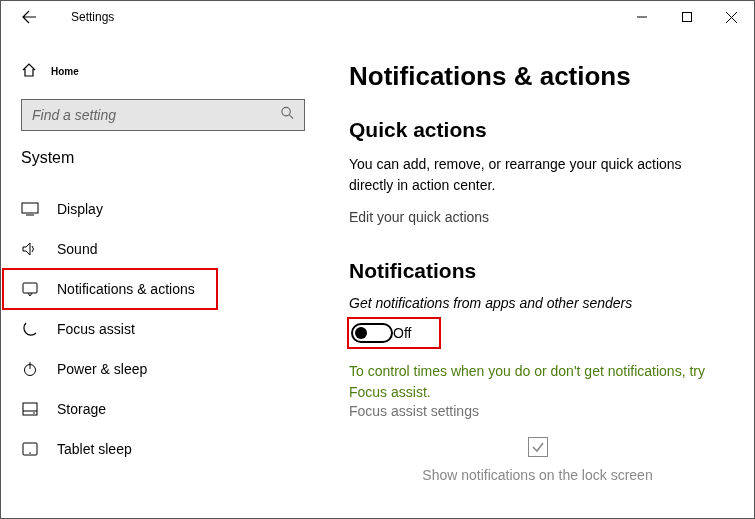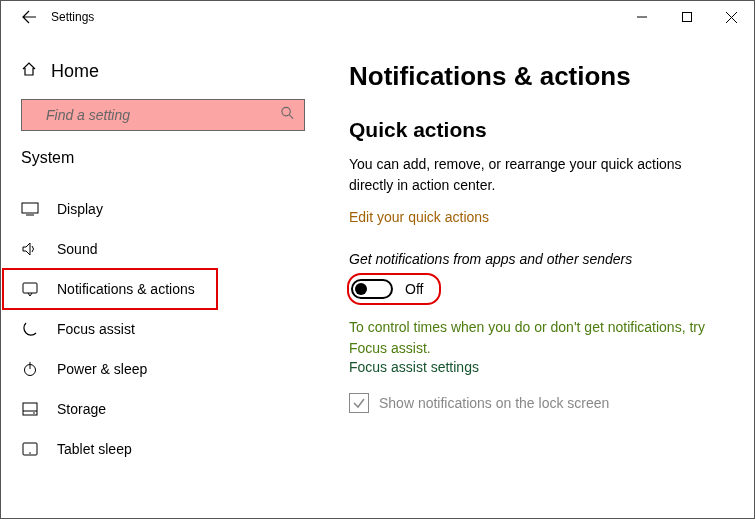--- a/index.html
+++ b/index.html
@@ -1,48 +1,48 @@
 <!DOCTYPE html>
 <html><head>
 <meta charset="utf-8">
 <style>
   * { box-sizing: border-box; margin: 0; padding: 0; font-family: "Segoe UI", Arial, sans-serif; }
   body { width: 755px; height: 519px; border: 1px solid #555; background: #fff; display: flex; flex-direction: column; overflow: hidden; }
 
   .titlebar { height: 32px; display: flex; align-items: center; padding: 0 0 0 14px; }
   .titlebar .back { width: 28px; display:flex; align-items:center; justify-content:center; cursor:pointer; }
-  .titlebar .title { font-size: 12px; margin-left: 8px; flex: 1; }
+  .titlebar .title { font-size: 12px; margin-left: 28px; flex: 1; }
   .win-controls { display:flex; height:32px; }
   .win-controls div { width: 45px; display:flex; align-items:center; justify-content:center; cursor:pointer; }
 
   .body { flex:1; display:flex; overflow:hidden; }
   .sidebar { width: 320px; padding: 20px 0 0 20px; overflow:hidden; }
-  .home-row { display:flex; align-items:center; height: 36px; gap: 14px; font-size: 18px; cursor:pointer; }
+  .home-row { display:flex; align-items:center; height: 36px; gap: 14px; font-size: 10px; cursor:pointer;font-weight:bold; }
   .search-wrap { margin: 10px 16px 18px 0; position:relative; }
-  .search { width: 100%; height: 32px; border: 1px solid #666; padding: 0 34px 0 24px; font-size: 14px; font-style: italic; color:#666; background:#fca5a5; }
+  .search { width: 100%; height: 32px; border: 1px solid #666; padding: 0 34px 0 10px; font-size: 14px; font-style: italic; color:#666; background:#e5e5e5; }
   .search::placeholder { color:#666; font-style: italic; }
   .search-icon { position:absolute; right:10px; top:50%; transform:translateY(-50%); color:#555; }
   .category { font-weight:400; font-size:16px; margin-bottom: 22px; }
   .nav-item { display:flex; align-items:center; height: 40px; gap: 18px; font-size: 14px; cursor:pointer; padding-left: 4px; margin-left:-4px;text-align:center;}
   .nav-item.hl { outline: 2px solid #e10000; outline-offset: -1px; position:relative; left:-14px; width: 214px; padding-left: 18px;}
   .nav-item .ic { width: 18px; display:flex; align-items:center; justify-content:center; color:#000; }
 
   .main { flex:1; padding: 28px 28px 0 28px; overflow:hidden; color:#000; }
   .main h1 { font-weight:600; font-size: 26px; margin-bottom: 26px; }
   .main h2 { font-weight:700; font-size: 21px; margin-bottom: 12px; margin-top: 8px; }
   .main p.desc { font-size: 14px; line-height: 1.5; margin-bottom: 12px; }
-  .link { color:#a16207; font-size:14px; cursor:pointer; display:inline-block; margin-bottom: 26px; }
+  .link { color:#404040; font-size:14px; cursor:pointer; display:inline-block; margin-bottom: 26px; }
   .sublabel { font-size:14px; margin-bottom: 8px; font-style: italic; }
-  .toggle-row { display:flex; align-items:center; gap: 12px; margin-bottom: 14px; outline:2px solid #e10000; width: 90px; padding: 4px 8px 4px 2px; border-radius: 12px;}
+  .toggle-row { display:flex; align-items:center; margin-bottom: 14px; outline:2px solid #e10000; width: 90px; padding: 4px 8px 4px 2px;}
   .toggle { width: 42px; height: 20px; border: 2px solid #000; border-radius: 10px; position:relative; cursor:pointer; background:#fff;}
   .toggle .knob { position:absolute; left:2px; top:2px; width:12px; height:12px; background:#000; border-radius:50%; }
   .toggle-label { font-size: 14px; }
   .hint { font-size: 14px; color:#4d7c0f; line-height:1.5; }
-  .hint2 { font-size: 14px; color:#14532d; cursor:pointer; margin-bottom: 18px; }
-  .chk-row { display:flex; align-items:center; gap: 10px; font-size:14px; color:#888; margin-bottom: 10px; }
+  .hint2 { font-size: 14px; color:#737373; cursor:pointer; margin-bottom: 18px; }
+  .chk-row { display:flex; align-items:center; gap: 10px; font-size:14px; color:#888; margin-bottom: 10px; flex-direction: column; }
   .chkbox { width:20px; height:20px; border:1px solid #888; display:flex; align-items:center; justify-content:center; }
 </style>
 </head>
 <body>
 
 <div class="titlebar">
   <div class="back">
     <svg width="16" height="16" viewBox="0 0 16 16">
         <path d="M8 2 L2 8 L8 14 M2 8 H15" stroke="#000" stroke-width="1.2" fill="none"></path>
       </svg>
@@ -153,20 +153,21 @@
       <span>Tablet sleep</span>
     </div>
   </div>
 
   <div class="main">
     <h1>Notifications &amp; actions</h1>
     <h2>Quick actions</h2>
     <p class="desc">You can add, remove, or rearrange your quick actions directly in action center.</p>
     <span class="link">Edit your quick actions</span>
 
+    <h2>Notifications</h2>
     <div class="sublabel">Get notifications from apps and other senders</div>
     <div class="toggle-row">
       <div class="toggle">
           <div class="knob"></div>
         </div>
       <span class="toggle-label">Off</span>
     </div>
     <div class="hint">To control times when you do or don't get notifications, try Focus assist.</div>
     <div class="hint2">Focus assist settings</div>
 

